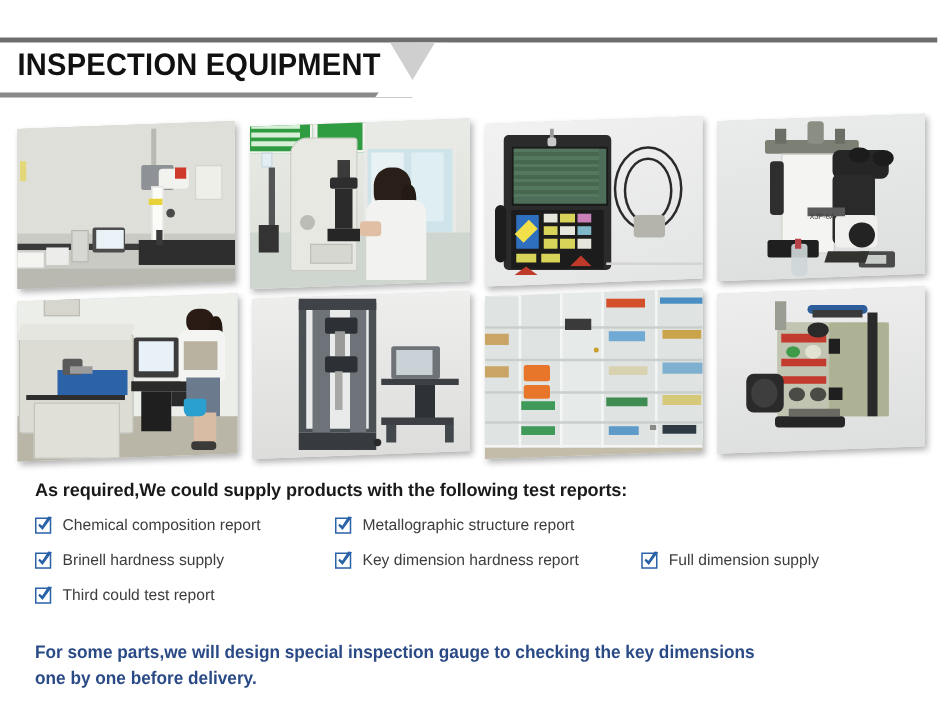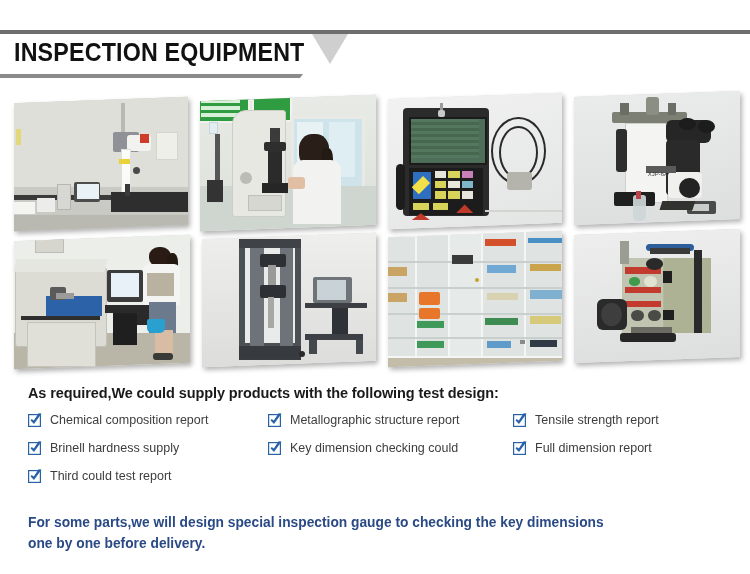--- a/index.html
+++ b/index.html
@@ -388,79 +388,70 @@
       <div class="sc" style="left:18%;top:52%;width:16%;height:22%;background:#2a2a2a;border-radius:6px;"></div>
       <div class="sc" style="left:20%;top:55%;width:11%;height:16%;background:#3e3e3e;border-radius:50%;"></div>
       <div class="sc" style="left:30%;top:76%;width:30%;height:6%;background:#262626;border-radius:3px;"></div>
       <div class="sc" style="left:36%;top:72%;width:22%;height:4%;background:#6a6a62;"></div>
     </div>
   </div>
 
 </div>
 
 <div class="reports">
-  <div class="reports-heading">As required,We could supply products with the following test design:</div>
+  <div class="reports-heading">As required,We could supply products with the following test reports:</div>
 
   <div class="check-row">
     <div class="check-item col-1">
       <span class="cb">
         <svg width="14" height="14" viewBox="0 0 14 14">
           <rect x="0.6" y="1.6" width="11.8" height="11.8" fill="#ffffff" stroke="#2a62a8" stroke-width="1.2"></rect>
           <path d="M2.6 7.4 L6 11 L13.6 0.6 L10.6 0.2 L5.8 7.6 L3.6 5.9 Z" fill="#2a62a8"></path>
         </svg>
       </span>
       <span class="lbl">Chemical composition report</span>
     </div>
     <div class="check-item col-2">
       <span class="cb">
         <svg width="14" height="14" viewBox="0 0 14 14">
           <rect x="0.6" y="1.6" width="11.8" height="11.8" fill="#ffffff" stroke="#2a62a8" stroke-width="1.2"></rect>
           <path d="M2.6 7.4 L6 11 L13.6 0.6 L10.6 0.2 L5.8 7.6 L3.6 5.9 Z" fill="#2a62a8"></path>
         </svg>
       </span>
       <span class="lbl">Metallographic structure report</span>
     </div>
-    <div class="check-item col-3">
-      <span class="cb">
-        <svg width="14" height="14" viewBox="0 0 14 14">
-          <rect x="0.6" y="1.6" width="11.8" height="11.8" fill="#ffffff" stroke="#2a62a8" stroke-width="1.2"></rect>
-          <path d="M2.6 7.4 L6 11 L13.6 0.6 L10.6 0.2 L5.8 7.6 L3.6 5.9 Z" fill="#2a62a8"></path>
-        </svg>
-      </span>
-      <span class="lbl">Tensile strength report</span>
-    </div>
   </div>
 
   <div class="check-row">
     <div class="check-item col-1">
       <span class="cb">
         <svg width="14" height="14" viewBox="0 0 14 14">
           <rect x="0.6" y="1.6" width="11.8" height="11.8" fill="#ffffff" stroke="#2a62a8" stroke-width="1.2"></rect>
           <path d="M2.6 7.4 L6 11 L13.6 0.6 L10.6 0.2 L5.8 7.6 L3.6 5.9 Z" fill="#2a62a8"></path>
         </svg>
       </span>
       <span class="lbl">Brinell hardness supply</span>
     </div>
     <div class="check-item col-2">
       <span class="cb">
         <svg width="14" height="14" viewBox="0 0 14 14">
           <rect x="0.6" y="1.6" width="11.8" height="11.8" fill="#ffffff" stroke="#2a62a8" stroke-width="1.2"></rect>
           <path d="M2.6 7.4 L6 11 L13.6 0.6 L10.6 0.2 L5.8 7.6 L3.6 5.9 Z" fill="#2a62a8"></path>
         </svg>
       </span>
-      <span class="lbl">Key dimension checking could</span>
+      <span class="lbl">Key dimension hardness report</span>
     </div>
     <div class="check-item col-3">
       <span class="cb">
         <svg width="14" height="14" viewBox="0 0 14 14">
           <rect x="0.6" y="1.6" width="11.8" height="11.8" fill="#ffffff" stroke="#2a62a8" stroke-width="1.2"></rect>
           <path d="M2.6 7.4 L6 11 L13.6 0.6 L10.6 0.2 L5.8 7.6 L3.6 5.9 Z" fill="#2a62a8"></path>
         </svg>
       </span>
-      <span class="lbl">Full dimension report</span>
+      <span class="lbl">Full dimension supply</span>
     </div>
   </div>
 
   <div class="check-row">
     <div class="check-item col-1">
       <span class="cb">
         <svg width="14" height="14" viewBox="0 0 14 14">
           <rect x="0.6" y="1.6" width="11.8" height="11.8" fill="#ffffff" stroke="#2a62a8" stroke-width="1.2"></rect>
           <path d="M2.6 7.4 L6 11 L13.6 0.6 L10.6 0.2 L5.8 7.6 L3.6 5.9 Z" fill="#2a62a8"></path>
         </svg>

